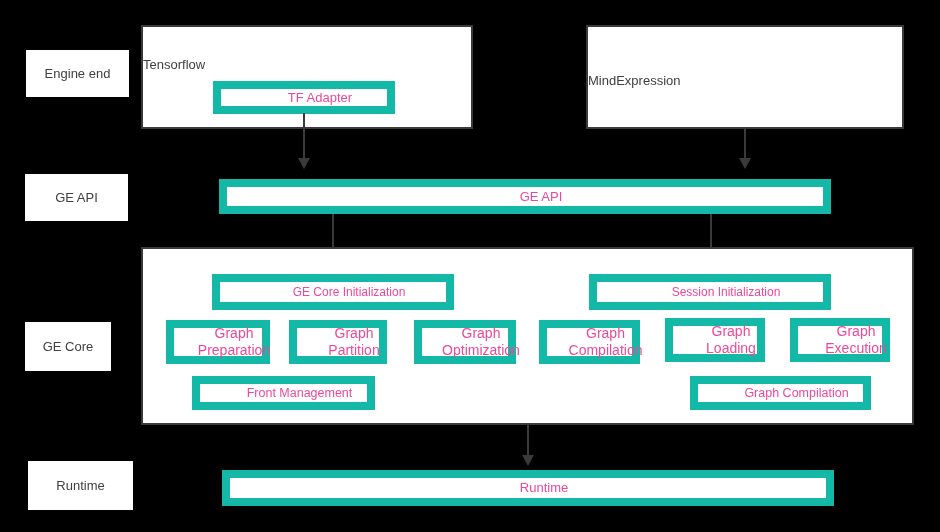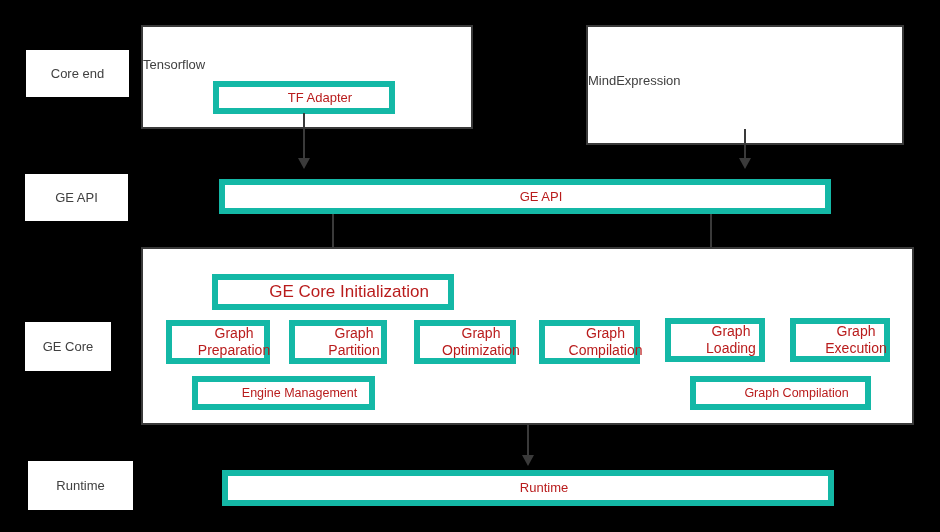--- a/index.html
+++ b/index.html
@@ -13,22 +13,22 @@
     width: 940px;
     height: 532px;
     background: #000000;
     font-family: "Liberation Sans", sans-serif;
     overflow: hidden;
   }
   .box {
     position: absolute;
     box-sizing: border-box;
     background: #ffffff;
-    border: 6px solid #14b8a6;
-    color: #b91c1c;
+    border: 8px solid #14b8a6;
+    color: #ec4899;
     display: flex;
     align-items: center;
     justify-content: center;
     text-align: center;
     line-height: 1.2;
     white-space: pre-line;
     padding-left: 32px;
   }
   
   .stage-label {
@@ -62,21 +62,21 @@
   .bar {
     font-size: 13px;
   }
   .unit {
     font-size: 14px;
   }
   .mgmt {
     font-size: 12.5px;
   }
   .init {
-    font-size: 17px;
+    font-size: 12px;
   }
   
   .arrow-line {
     position: absolute;
     background: #3a3a3a;
     width: 2px;
   }
   .arrow-head {
     position: absolute;
     width: 0;
@@ -85,21 +85,21 @@
     border-right: 6px solid transparent;
     border-top: 11px solid #3a3a3a;
   }
 </style>
 </head>
 <body>
 
 <div id="canvas">
 
   <div class="stage-label" style="left:26px; top:50px; width:103px; height:47px;">
-    <span>Core end</span>
+    <span>Engine end</span>
   </div>
 
   <div class="stage-label" style="left:25px; top:174px; width:103px; height:47px;">
     <span>GE API</span>
   </div>
 
   <div class="stage-label" style="left:25px; top:322px; width:86px; height:49px;">
     <span>GE Core</span>
   </div>
 
@@ -107,21 +107,21 @@
     <span>Runtime</span>
   </div>
 
   <div class="frame" style="left:141px; top:25px; width:332px; height:104px;">
     <div class="frame-title" style="top:30px;">Tensorflow</div>
   </div>
   <div class="box" style="left:213px; top:81px; width:182px; height:33px; font-size:13px;">
     <span>TF Adapter</span>
   </div>
 
-  <div class="frame" style="left:586px; top:25px; width:318px; height:120px;">
+  <div class="frame" style="left:586px; top:25px; width:318px; height:104px;">
     <div class="frame-title" style="top:46px;">MindExpression</div>
   </div>
 
   <div class="arrow-line" style="left:303px; top:113px; height:48px;"></div>
   <div class="arrow-head" style="left:298px; top:158px;"></div>
 
   <div class="arrow-line" style="left:744px; top:129px; height:32px;"></div>
   <div class="arrow-head" style="left:739px; top:158px;"></div>
 
   <div class="box bar" style="left:219px; top:179px; width:612px; height:35px;">
@@ -131,20 +131,23 @@
   <div class="arrow-line" style="left:332px; top:214px; height:48px;"></div>
   <div class="arrow-head" style="left:327px; top:259px;"></div>
 
   <div class="arrow-line" style="left:710px; top:214px; height:48px;"></div>
   <div class="arrow-head" style="left:705px; top:259px;"></div>
 
   <div class="frame" style="left:141px; top:247px; width:773px; height:178px;"></div>
 
   <div class="box init" style="left:212px; top:274px; width:242px; height:36px;">
     <span>GE Core Initialization</span>
+  </div>
+  <div class="box init" style="left:589px; top:274px; width:242px; height:36px;">
+    <span>Session Initialization</span>
   </div>
 
   <div class="box unit" style="left:166px; top:320px; width:104px; height:44px;">
     <span>Graph
 Preparation</span>
   </div>
   <div class="box unit" style="left:289px; top:320px; width:98px; height:44px;">
     <span>Graph
 Partition</span>
   </div>
@@ -159,21 +162,21 @@
   <div class="box unit" style="left:665px; top:318px; width:100px; height:44px;">
     <span>Graph
 Loading</span>
   </div>
   <div class="box unit" style="left:790px; top:318px; width:100px; height:44px;">
     <span>Graph
 Execution</span>
   </div>
 
   <div class="box mgmt" style="left:192px; top:376px; width:183px; height:34px;">
-    <span>Engine Management</span>
+    <span>Front Management</span>
   </div>
   <div class="box mgmt" style="left:690px; top:376px; width:181px; height:34px;">
     <span>Graph Compilation</span>
   </div>
 
   <div class="arrow-line" style="left:527px; top:425px; height:33px;"></div>
   <div class="arrow-head" style="left:522px; top:455px;"></div>
 
   <div class="box bar" style="left:222px; top:470px; width:612px; height:36px;">
     <span>Runtime</span>

